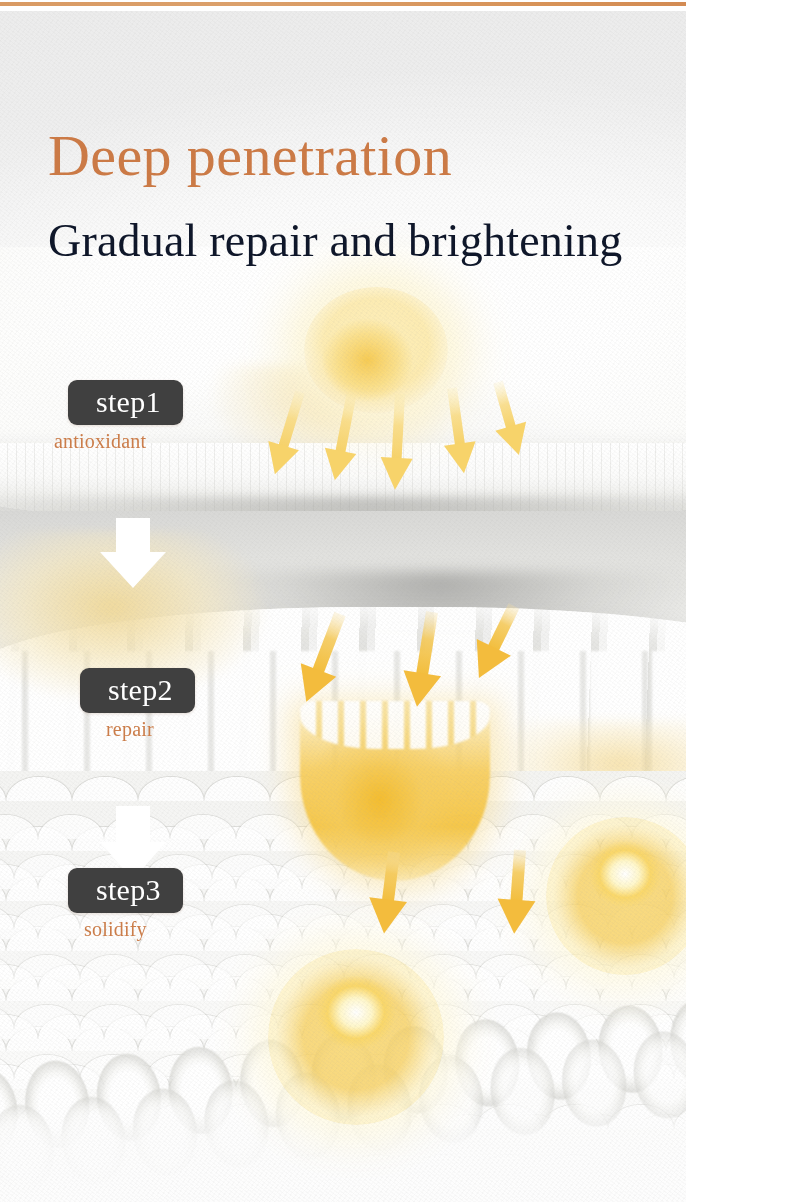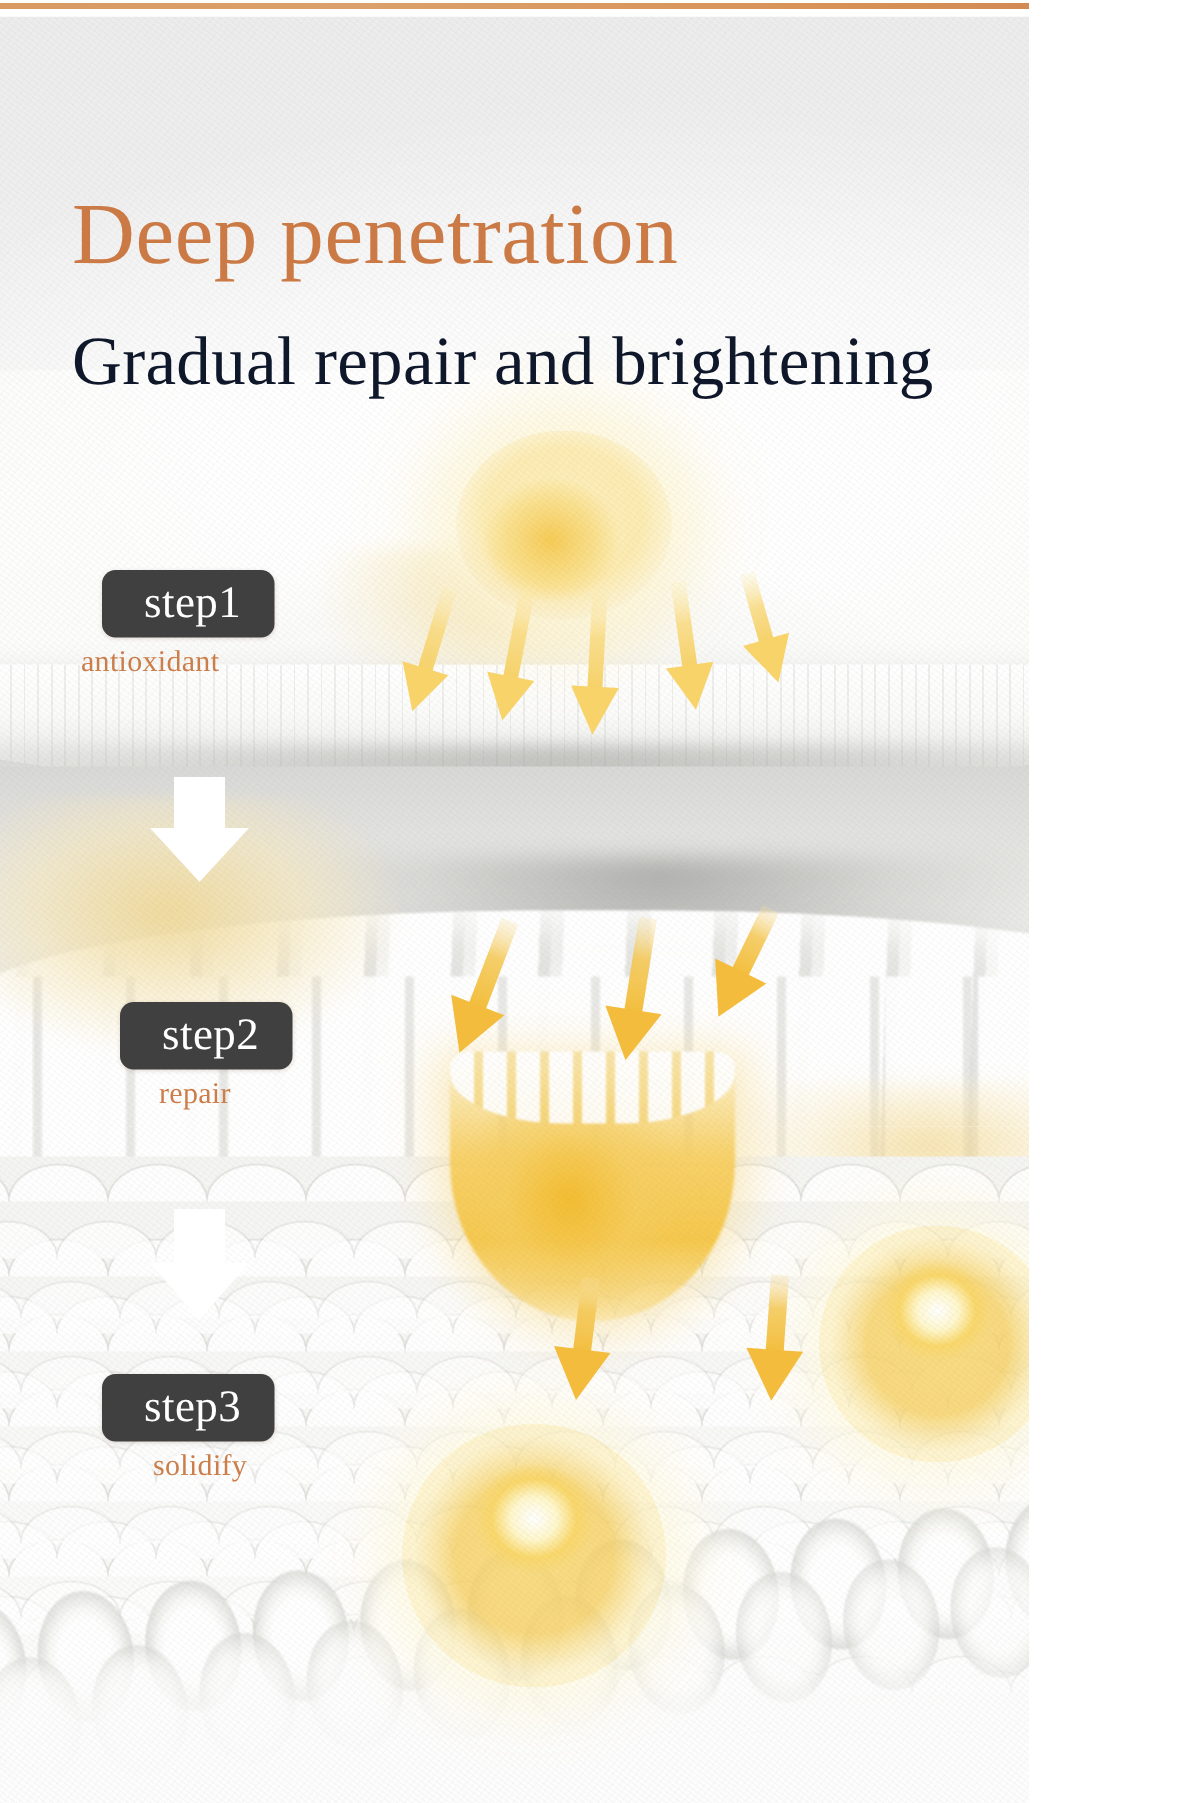--- a/index.html
+++ b/index.html
@@ -247,21 +247,21 @@
     margin-top:5px;
     padding-left:4px;
     font-size:20px; line-height:1.15;
     color:#cb7d4a;
     letter-spacing:.2px;
   }
   .step1{ left:68px; top:380px; }
   .step1 .step-label{ padding-left:-2px; margin-left:-18px; }
   .step2{ left:80px; top:656px;margin-top:12px; }
   .step2 .step-label{ margin-left:22px; }
-  .step3{ left:68px; top:916px;text-align:center; }
+  .step3{ left:68px; top:868px; }
   .step3 .step-label{ margin-left:12px; }
 </style>
 </head>
 <body>
 
 <div id="page">
 
   <div class="top-rule"></div>
 
   <div class="scene">

